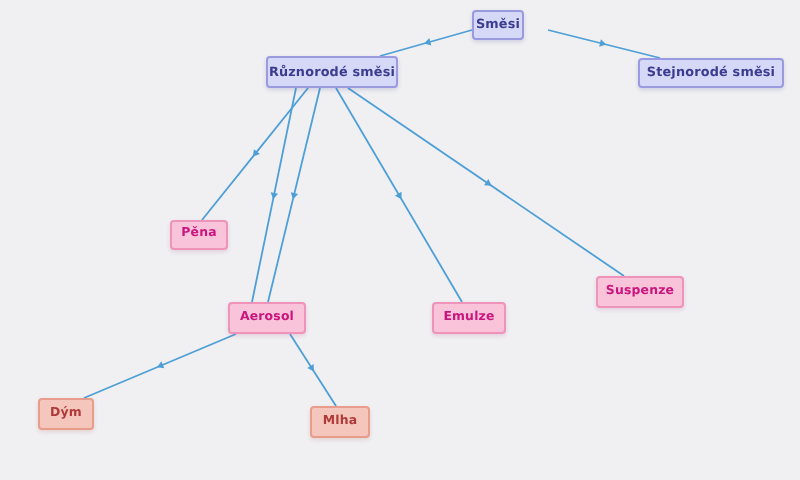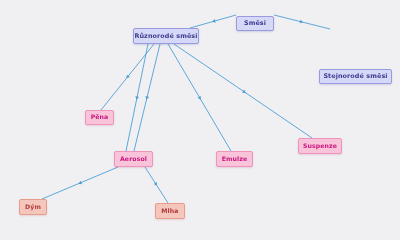--- a/index.html
+++ b/index.html
@@ -80,27 +80,27 @@
       <line x1="174" y1="44" x2="312" y2="138" stroke="#4d9fd6" stroke-width="0.9"></line>
       <polygon points="0,0 -3.2,-1.9 -3.2,1.9" fill="#4d9fd6" transform="translate(245.76,92.88) rotate(34.26110289909457)"></polygon>
       <line x1="148" y1="44" x2="126" y2="151" stroke="#4d9fd6" stroke-width="0.9"></line>
       <polygon points="0,0 -3.2,-1.9 -3.2,1.9" fill="#4d9fd6" transform="translate(136.56,99.64) rotate(101.61852435279465)"></polygon>
       <line x1="118" y1="167" x2="42" y2="199" stroke="#4d9fd6" stroke-width="0.9"></line>
       <polygon points="0,0 -3.2,-1.9 -3.2,1.9" fill="#4d9fd6" transform="translate(78.47999999999999,183.64) rotate(157.16634582208246)"></polygon>
       <line x1="145" y1="167" x2="168" y2="203" stroke="#4d9fd6" stroke-width="0.9"></line>
       <polygon points="0,0 -3.2,-1.9 -3.2,1.9" fill="#4d9fd6" transform="translate(156.96,185.72) rotate(57.42594286542749)"></polygon>
     </svg>
 
-  <div class="node node-blue" style="left: 236px; top: 16px; width: 38px; height: 15px;">
+  <div class="node node-blue" style="left: 236px; top: 5px; width: 26px; height: 15px;">
       <span>Směsi</span>
     </div>
   <div class="node node-blue" style="left: 133px; top: 28px; width: 66px; height: 16px;">
       <span>Různorodé směsi</span>
     </div>
-  <div class="node node-blue" style="left: 319px; top: 29px; width: 73px; height: 15px; margin-top: 40px;">
+  <div class="node node-blue" style="left: 319px; top: 29px; width: 73px; height: 15px;">
       <span>Stejnorodé směsi</span>
     </div>
   <div class="node node-pink" style="left: 85px; top: 110px; width: 29px; height: 15px;">
       <span>Pěna</span>
     </div>
   <div class="node node-pink" style="left: 114px; top: 151px; width: 39px; height: 16px;">
       <span>Aerosol</span>
     </div>
   <div class="node node-pink" style="left: 216px; top: 151px; width: 37px; height: 16px;">
       <span>Emulze</span>

